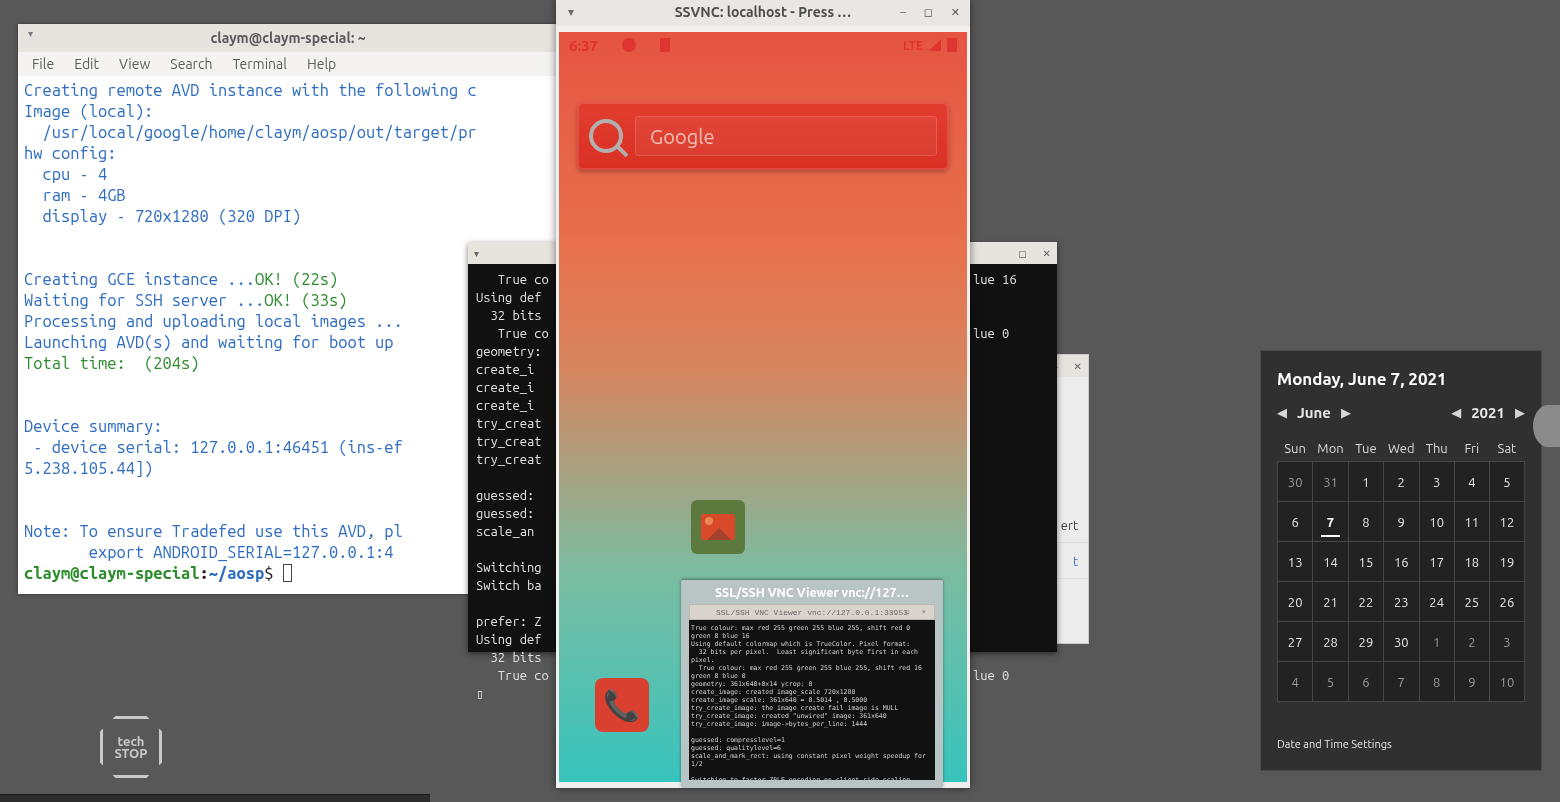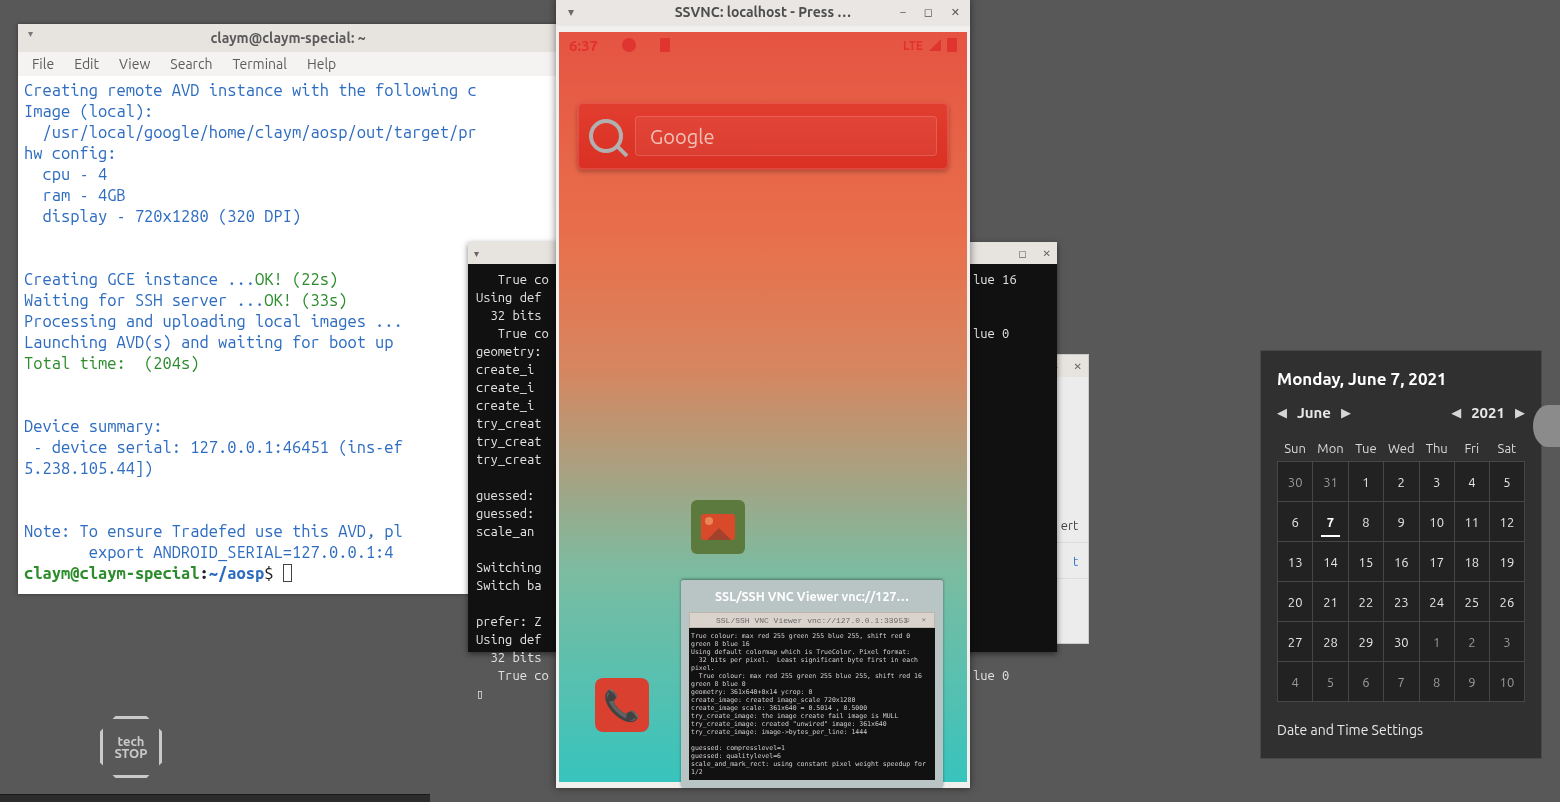--- a/index.html
+++ b/index.html
@@ -91,21 +91,21 @@
   position:absolute; left:36px; bottom:50px;
   width:54px;height:54px;background:#d9402f;border-radius:8px;
   display:flex;align-items:center;justify-content:center;color:#1f5b3d;font-size:30px;
 }
 .preview-card{
   position:absolute; left:122px; top:548px;
   width:262px; height:208px; background:#b9c4c4;
   border-radius:2px; box-shadow:0 -1px 3px rgba(0,0,0,.4);
   display:flex; flex-direction:column;
 }
-.preview-title{height:32px;color:#fff;font-size:12.5px;font-weight:bold;
+.preview-title{height:24px;color:#fff;font-size:12.5px;font-weight:bold;
   display:flex;align-items:center;justify-content:center;}
 .preview-innerbar{height:16px;background:#d9d3cc;margin:0 8px;border:1px solid #bcb6af;
   display:flex;align-items:center;justify-content:center;font-size:8px;color:#6a6a6a;position:relative;font-family:Liberation Mono, monospace;}
 .preview-innerctrls{position:absolute;right:4px;font-size:7px;color:#777;letter-spacing:4px;}
 .preview-body{flex:1;background:#111;margin:0 8px 8px;padding:4px 2px;
   font-family:monospace;font-size:6.5px;line-height:8px;color:#cfcfcf;white-space:pre-wrap;overflow:hidden;}
 
 .bg-term{position:absolute;background:#111;box-shadow:0 2px 6px rgba(0,0,0,.5);}
 .bg-term .tb{height:22px;background:#e7e3de;display:flex;justify-content:flex-end;align-items:center;padding:0 6px;gap:16px;font-size:10px;color:#666;}
 .bg-term .bd{padding:6px 8px;font-family:"Ubuntu Mono",monospace;font-size:13px;color:#e1e1e1;white-space:pre;line-height:18px;}
@@ -126,21 +126,21 @@
 .cal-nav{display:flex;align-items:center;justify-content:space-between;font-size:15px;margin-bottom:14px;}
 .cal-nav .arr{font-size:13px;color:#d6d6d6;cursor:default;}
 .cal-nav .lbl{font-weight:bold;}
 .cal-nav-group{display:flex;align-items:center;gap:10px;}
 .cal-grid{width:100%;border-collapse:collapse;font-size:13px;}
 .cal-grid th{font-weight:normal;color:#d8d8d8;padding:6px 0;text-align:center;}
 .cal-grid td{width:36px;height:40px;text-align:center;background:rgba(0,0,0,.28);border:1px solid rgba(74,74,74,.9);color:#e6e6e6;}
 .cal-grid td.dim{color:#9a9a9a;}
 .cal-grid td.today{color:#fff;font-weight:bold;position:relative;}
 .cal-grid td.today::after{content:"";position:absolute;left:8px;right:8px;bottom:4px;height:2px;background:#fff;}
-.cal-link{margin-top:20px;font-size:14px;color:#e8e8e8;}
+.cal-link{margin-top:36px;font-size:11px;color:#e8e8e8;}
 
 .techstop{position:absolute;left:100px;bottom:24px;display:flex;gap:18px;align-items:flex-start;color:#c9c9c9;}
 .ts-logo{width:62px;height:62px;border:3px solid #c9c9c9;clip-path:polygon(25% 0,75% 0,100% 25%,100% 75%,75% 100%,25% 100%,0 75%,0 25%);
  display:flex;align-items:center;justify-content:center;font-size:13px;line-height:12px;text-align:center;font-weight:bold;}
 .ts-info{font-size:12px;line-height:16px;}
 .ts-row{display:flex;gap:12px;margin-top:6px;}
 .ts-ic{width:20px;height:20px;border-radius:50%;background:#c9c9c9;display:flex;align-items:center;justify-content:center;color:#585858;font-size:12px;}
 
 .taskbar{position:absolute;left:0;bottom:0;height:8px;width:430px;background:#2c2c2c;border-top:1px solid #1a1a1a;}
 </style>

